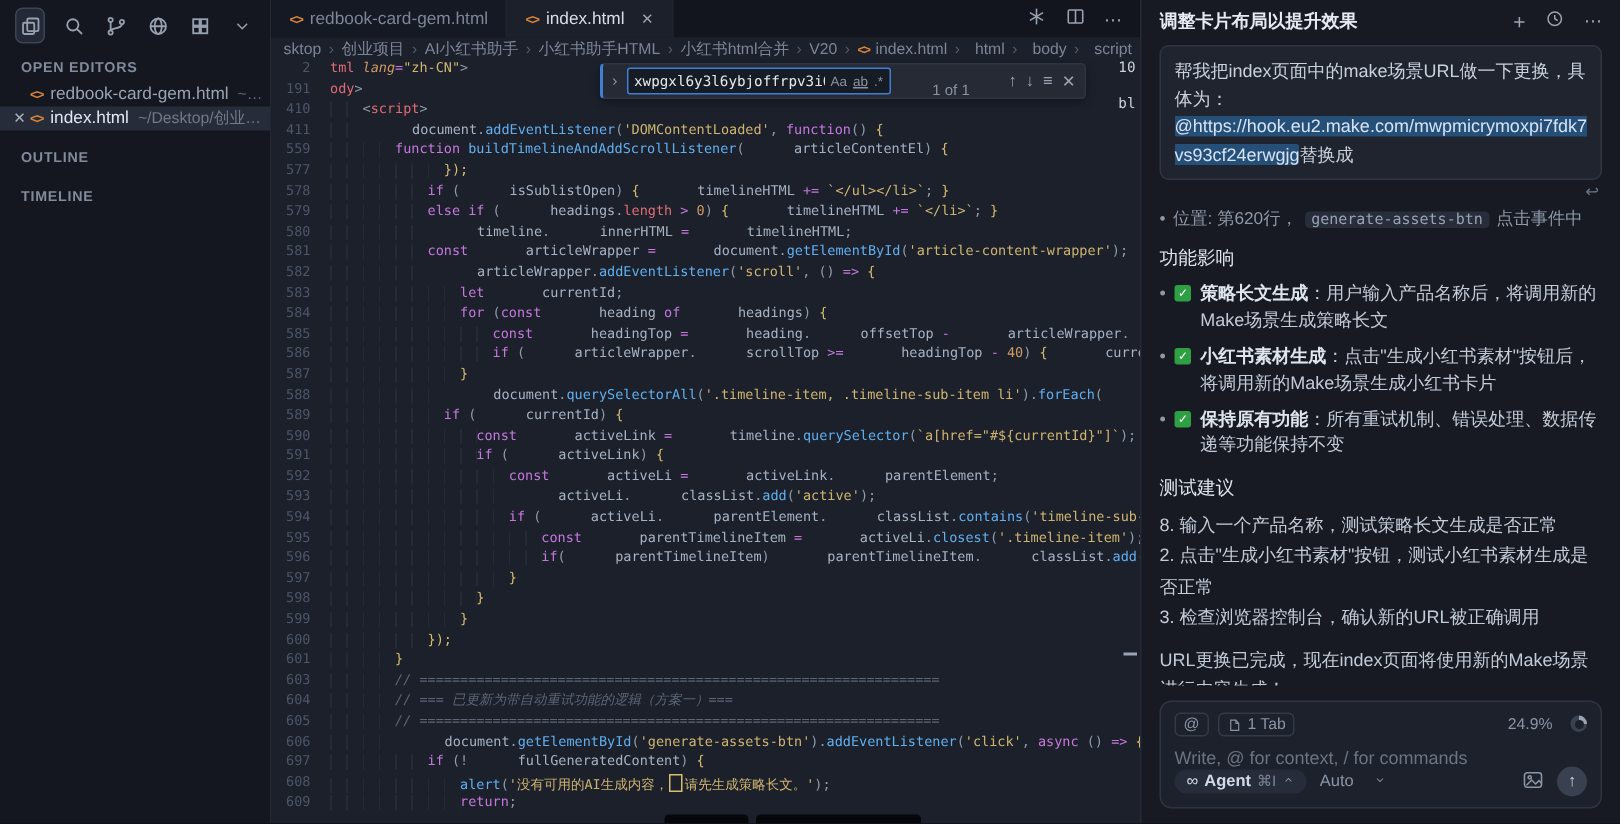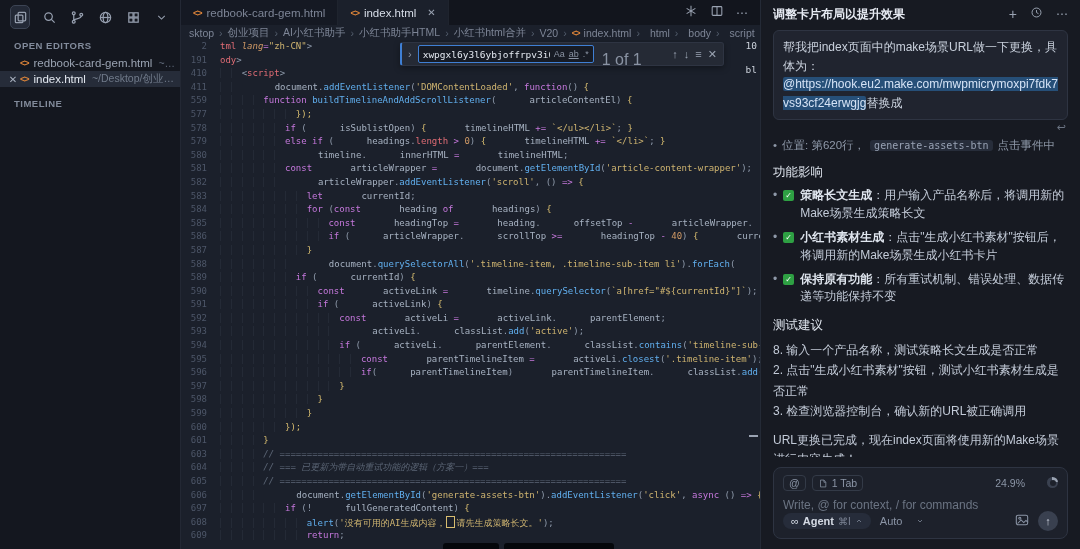--- a/index.html
+++ b/index.html
@@ -44,21 +44,21 @@
   .tk-p{color:#8f9aab;} .tk-pb{color:#d8bd70;} .tk-c{color:#5b6575;font-style:italic;}
   .tk-n{color:#d19a66;} .tk-t{color:#e06c75;} .tk-a{color:#d19a66;font-style:italic;}
   .tk-o{color:#c678dd;} .tk-pr{color:#e06c75;}
   .tk-cur{display:inline-block;width:7px;height:10px;border:1px solid #d8bd70;vertical-align:-2px;margin:0 1px;}
   .findwidget{position:absolute;top:2px;right:36px;width:324px;height:24px;background:#252a35;border:1px solid #2e3442;border-left:2px solid #3f7fd4;border-radius:3px;display:flex;align-items:center;padding:0 6px;box-sizing:border-box;gap:6px;box-shadow:0 2px 6px rgba(0,0,0,.35);}
   .fw-collapse{color:#8a93a3;font-size:11px;}
   .fw-input{display:flex;align-items:center;background:#171b24;border:1px solid #3f7fd4;border-radius:2px;height:18px;padding:0 4px;gap:4px;flex:none;width:176px;box-sizing:border-box;}
   .fw-query{font-family:"DejaVu Sans Mono",monospace;font-size:9.5px;color:#e3e8f0;white-space:nowrap;overflow:hidden;flex:1;}
   .fw-tog{color:#8a93a3;font-size:9px;flex:none;}
   .fw-tog.u{text-decoration:underline;}
-  .fw-count{color:#8a93a3;font-size:16px;flex:1;text-align:left;padding-left:2px;white-space:nowrap;margin-top:12px;}
+  .fw-count{color:#8a93a3;font-size:10px;flex:1;text-align:center;padding-left:2px;white-space:nowrap;margin-top:12px;}
   .fw-ic{color:#9aa3b2;font-size:11px;}
   .frag{position:absolute;right:3px;font-family:"DejaVu Sans Mono",monospace;font-size:9.5px;color:#ccd2dc;}
   .rulermark{position:absolute;right:2px;top:395px;width:9px;height:2px;background:#9aa3b2;}
   .hsb{position:absolute;top:503px;height:9px;background:#05070b;border-radius:3px;}
   
   .chat{position:absolute;left:760px;top:0;width:320px;height:549px;background:#171a22;border-left:1px solid #242a36;box-sizing:border-box;}
   .chat-header{display:flex;align-items:center;height:28px;padding:0 12px;}
   .chat-title{font-weight:bold;font-size:12px;color:#e6eaf2;flex:1;white-space:nowrap;overflow:hidden;}
   .chat-hicons{display:flex;align-items:center;gap:13px;color:#9aa3b2;}
   .chat-hicons svg{stroke:#9aa3b2;fill:none;stroke-width:1.2;}
@@ -74,21 +74,21 @@
   .chk-item .dot{color:#8e98a8;flex:none;}
   .chkbox{flex:none;width:11px;height:11px;background:#2ea043;border-radius:2px;color:#fff;font-size:8px;line-height:11px;text-align:center;margin-top:3px;}
   .chk-item b{color:#dfe5ee;}
   .ol-item{font-size:12px;color:#c3cbd8;line-height:1.7;}
   .closing{font-size:12px;color:#c3cbd8;line-height:1.55;margin-top:10px;}
   
   .chat-input{position:absolute;left:12px;right:12px;bottom:10px;height:72px;background:#1d212b;border:1px solid #2e3442;border-radius:8px;padding:7px 9px;box-sizing:border-box;}
   .ci-top{display:flex;align-items:center;gap:6px;}
   .ci-chip{display:flex;align-items:center;gap:4px;border:1px solid #333a47;border-radius:4px;padding:1px 5px;color:#8b95a6;font-size:10.5px;}
   .ci-chip svg{stroke:#8b95a6;fill:none;stroke-width:1.2;}
-  .ci-usage{margin-left:auto;display:flex;align-items:flex-start;gap:22px;color:#8b95a6;font-size:10.5px;}
+  .ci-usage{margin-left:auto;display:flex;align-items:flex-start;gap:12px;color:#8b95a6;font-size:10.5px;}
   .ring{width:11px;height:11px;border-radius:50%;background:conic-gradient(#9aa3b2 0 90deg,#3a4150 90deg 360deg);position:relative;}
   .ring::after{content:"";position:absolute;inset:2.5px;border-radius:50%;background:#1d212b;}
   .ci-ph{margin-top:7px;color:#6b7483;font-size:12px;}
   .ci-bottom{position:absolute;left:9px;right:9px;bottom:7px;display:flex;align-items:center;gap:9px;}
   .agent-chip{display:flex;align-items:center;gap:4px;background:#262c3a;border-radius:10px;padding:2px 8px;color:#d4dae4;font-size:11px;}
   .agent-chip .kbd{color:#7d8596;font-size:10px;}
   .mode{display:flex;align-items:center;gap:14px;color:#8b95a6;font-size:11px;}
   .ci-right{margin-left:auto;display:flex;align-items:center;gap:9px;}
   .ci-right svg{stroke:#8b95a6;fill:none;stroke-width:1.2;}
   .sendbtn{width:20px;height:20px;border-radius:50%;background:#39404f;color:#cdd3de;font-size:11px;line-height:20px;text-align:center;}
@@ -153,20 +153,21 @@
       <span class="fname">redbook-card-gem.html</span>
       <span class="fpath">~/De...</span>
     </div>
     <div class="fitem active">
       <span class="closex">✕</span>
       <span class="ficon">&lt;&gt;</span>
       <span class="fname">index.html</span>
       <span class="fpath">~/Desktop/创业项目/...</span>
     </div>
 
+    <div class="sechead" style="margin-top:6px">OUTLINE</div>
     <div class="sechead" style="margin-top:4px">TIMELINE</div>
   </aside>
 
   <main class="editor">
     <div class="tabbar">
       <div class="tab">
         <span class="ficon">&lt;&gt;</span>
         <span>redbook-card-gem.html</span>
       </div>
       <div class="tab active">

